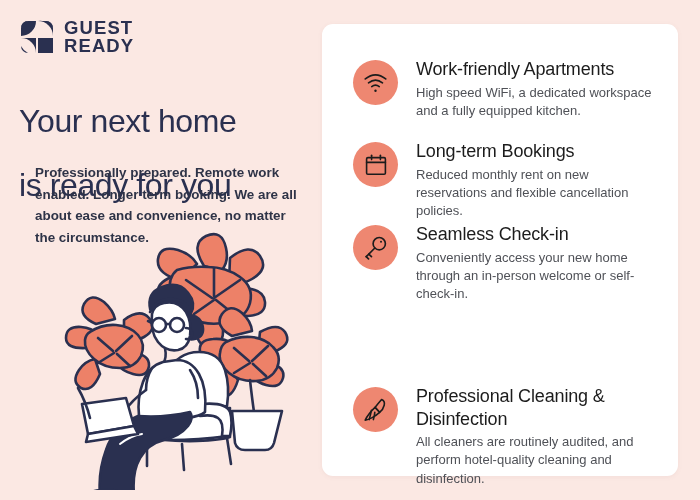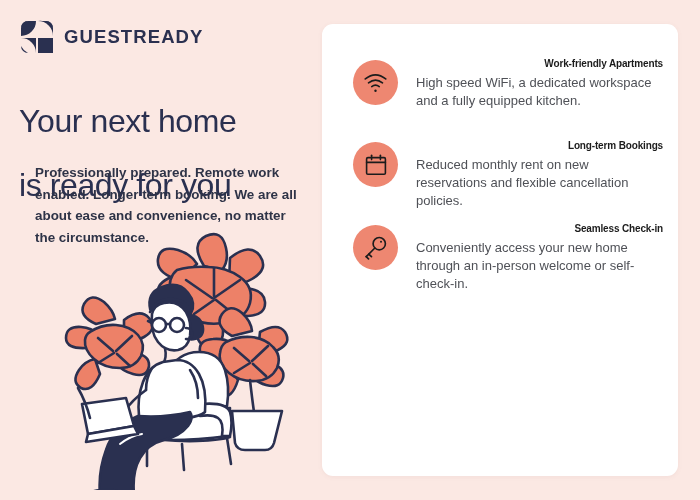--- a/index.html
+++ b/index.html
@@ -10,21 +10,21 @@
     font-family:"Liberation Sans", sans-serif;
     -webkit-font-smoothing:antialiased;
   }
   #root { position:relative; width:700px; height:500px; }
 
   
   .left { position:absolute; left:0; top:0; width:322px; height:500px; }
 
   .logo-wrap { position:absolute; left:19px; top:19px; display:flex; align-items:center; gap:9px; }
   .logo-mark { width:36px; height:36px; display:block; }
-  .logo-text { display:flex; flex-direction:row; line-height:0.96;text-align:right; }
+  .logo-text { display:flex; flex-direction:column; line-height:0.96; }
   .logo-text span {
     font-size:18.5px; font-weight:bold; letter-spacing:1.1px;
     color:#2A3050; font-family:"Liberation Sans", sans-serif;
   }
 
   .headline {
     position:absolute; left:19px; top:76px; width:290px;
     font-size:32px; line-height:1.12; font-weight:400;
     color:#2A3050; letter-spacing:-0.4px;
   }
@@ -52,22 +52,22 @@
   .icon-circle {
     width:45px; height:45px; flex:0 0 45px;
     border-radius:50%; background:#EE8771;
     display:flex; align-items:center; justify-content:center;
     margin-top:2px;
   }
   .icon-circle svg { display:block; }
 
   .feat-text { margin-left:18px; padding-top:0px; }
   .feat-title {
-    font-size:10px; font-weight:bold; color:#1C1C1C;
-    line-height:1.25; letter-spacing:-0.15px; margin-bottom:3px;text-align:right;
+    font-size:18px; font-weight:normal; color:#1C1C1C;
+    line-height:1.25; letter-spacing:-0.15px; margin-bottom:3px;
   }
   .feat-desc {
     font-size:13px; line-height:1.42; color:#4F5157; font-weight:400;
     max-width:252px;
   }
 </style>
 </head>
 <body>
 
 <div id="root">
@@ -246,15 +246,29 @@
           <path d="M3.1 20.8 L5.3 23.0"></path>
         </svg>
       </div>
       <div class="feat-text">
         <div class="feat-title">Seamless Check-in</div>
         <div class="feat-desc">Conveniently access your new home through an in-person welcome or self-check-in.</div>
       </div>
     </div>
 
 
+    <div class="feature f4">
+      <div class="icon-circle">
+        <svg width="26" height="26" viewBox="0 0 26 26" fill="none" stroke="#1C1C1C" stroke-width="1.6" stroke-linecap="round" stroke-linejoin="round">
+          <path d="M18.6 2.6 q3.6 1.4 2.6 5.6 q-1 4.2 -4.6 7.2 L12.0 10.4 q3.0 -3.6 6.6 -7.8 Z" fill="#EE8771"></path>
+          <path d="M12.0 10.4 L16.6 15.4 q-3.2 3.0 -7.4 5.2 q-4.2 2.2 -7.0 2.6 q1.4 -3.0 4.2 -6.6 q2.8 -3.6 5.6 -6.2 Z" fill="#EE8771"></path>
+          <path d="M8.4 13.4 q-1.0 5.2 -2.2 9.2"></path>
+          <path d="M11.8 15.4 q-0.4 4.2 -1.4 7.2"></path>
+        </svg>
+      </div>
+      <div class="feat-text">
+        <div class="feat-title">Professional Cleaning &amp; Disinfection</div>
+        <div class="feat-desc">All cleaners are routinely audited, and perform hotel-quality cleaning and disinfection.</div>
+      </div>
+    </div>
 
   </div>
 </div>
 
 </body></html>

